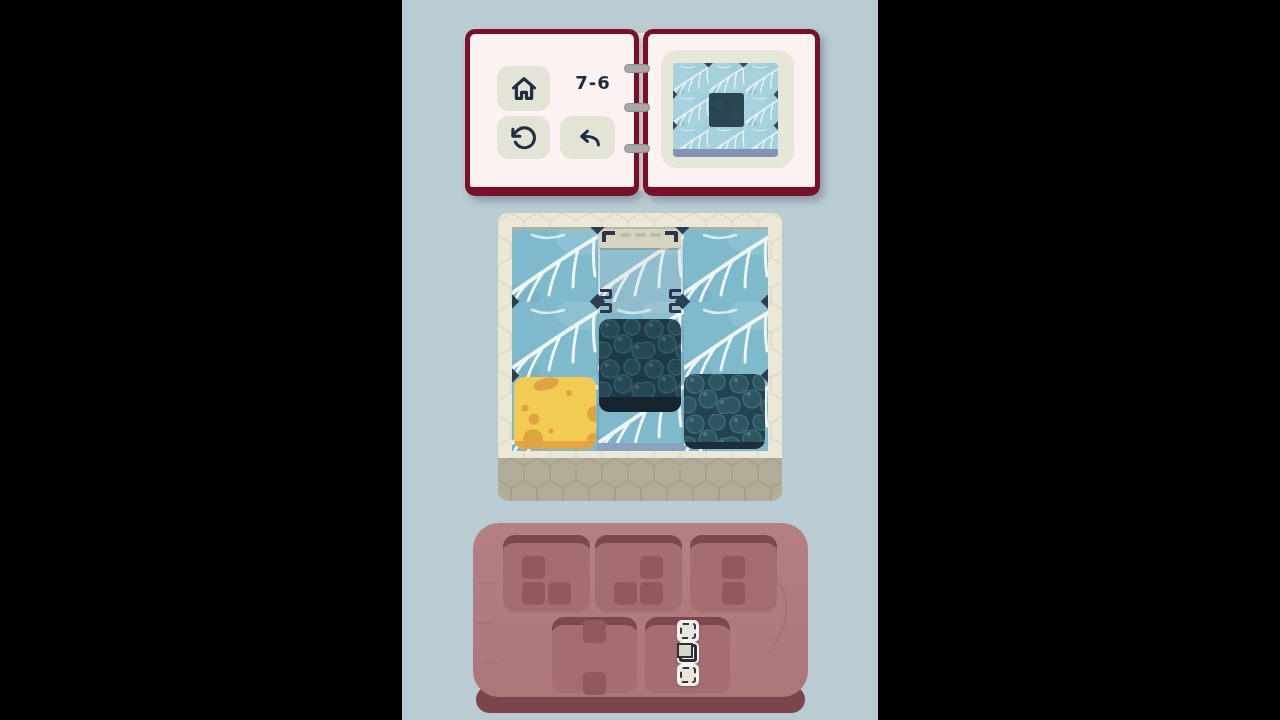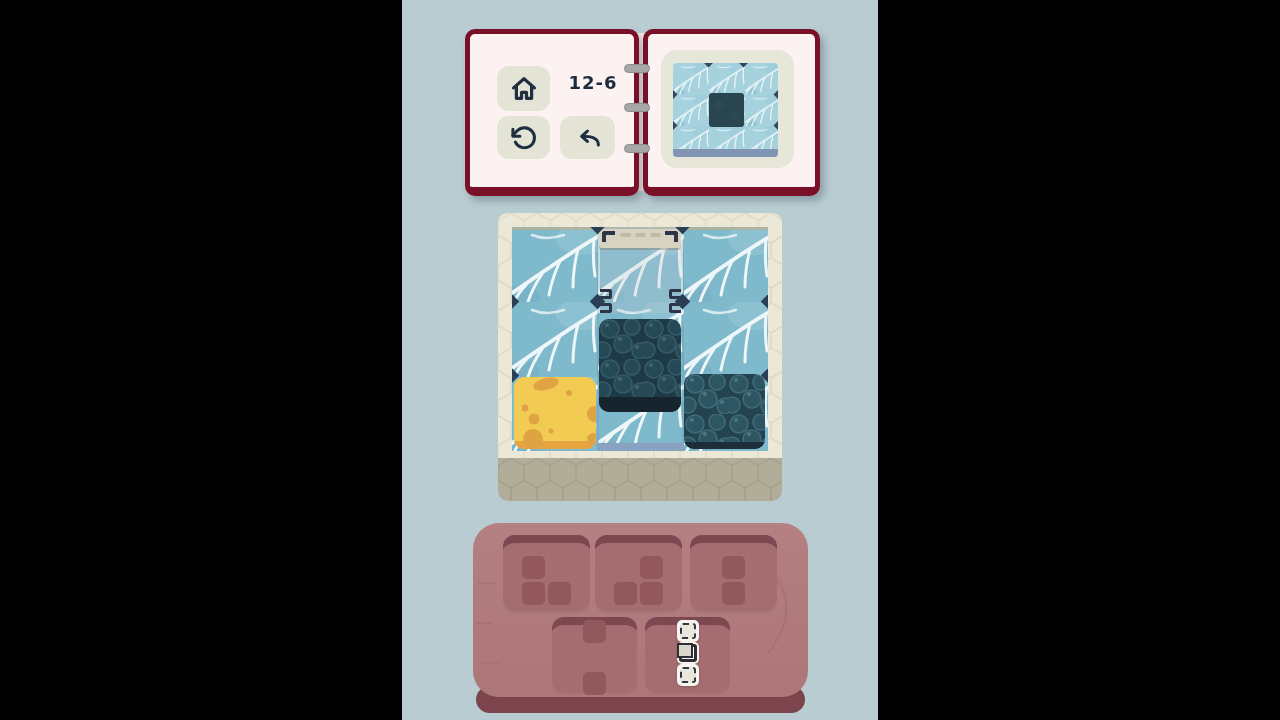--- a/index.html
+++ b/index.html
@@ -165,21 +165,21 @@
 
       <div class="page page-left">
         <div class="pbtn btn-home">
           <span>
             <svg width="30" height="27" viewBox="0 0 24 22" fill="none" stroke="#1f2e40" stroke-width="2.6" stroke-linecap="round" stroke-linejoin="round">
               <path d="M3.5,10.5 L12,3 L20.5,10.5"></path>
               <path d="M5.8,9.5 V19 H10 V14.2 H14 V19 H18.2 V9.5"></path>
             </svg>
           </span>
         </div>
-        <div class="level-label">12-6</div>
+        <div class="level-label">7-6</div>
         <div class="pbtn btn-restart">
           <span>
             <svg width="28" height="28" viewBox="0 0 24 24" fill="none" stroke="#1f2e40" stroke-width="2.6" stroke-linecap="round" stroke-linejoin="round">
               <polyline points="2.5 4.5 2.5 10.5 8.5 10.5"></polyline>
               <path d="M4.6,15.5 A8.6,8.6 0 1 0 6.2,5.8 L2.5,9.5"></path>
             </svg>
           </span>
         </div>
         <div class="pbtn btn-undo">
           <span>

